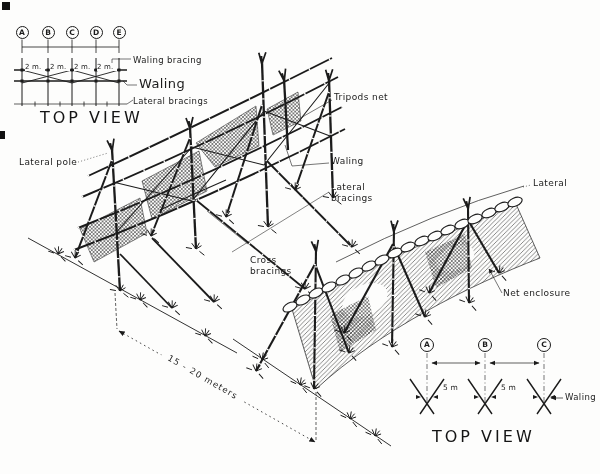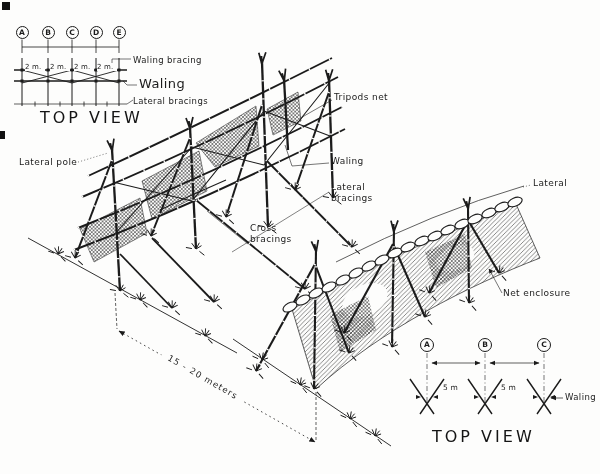--- a/index.html
+++ b/index.html
@@ -289,21 +289,21 @@
   <div class="lbl" style="left:133px;top:55px;font-size:8.5px">Waling bracing</div>
   <div class="lbl" style="left:139px;top:79px;font-size:13px">Waling</div>
   <div class="lbl" style="left:133px;top:96px;font-size:8.5px">Lateral bracings</div>
   <div class="caption" style="left:40px;top:108px">TOP VIEW</div>
 
   <div class="lbl" style="left:19px;top:157px">Lateral pole</div>
   <div class="lbl" style="left:334px;top:92px">Tripods net</div>
   <div class="lbl" style="left:331px;top:156px">Waling</div>
   <div class="lbl" style="left:331px;top:182px">Lateral
 bracings</div>
-  <div class="lbl" style="left:250px;top:223px">Cross
+  <div class="lbl" style="left:250px;top:255px">Cross
 bracings</div>
   <div class="lbl" style="left:533px;top:178px">Lateral</div>
   <div class="lbl" style="left:503px;top:288px">Net enclosure</div>
   <div class="rotdim">15 - 20 meters</div>
 
   <span class="circle-letter" style="left:420px;top:338px;width:14px;height:14px;line-height:12px">A</span>
   <span class="circle-letter" style="left:478px;top:338px;width:14px;height:14px;line-height:12px">B</span>
   <span class="circle-letter" style="left:537px;top:338px;width:14px;height:14px;line-height:12px">C</span>
   <div class="dimlbl" style="left:443px;top:358px;width:22px;font-size:7.5px">5 m</div>
   <div class="dimlbl" style="left:501px;top:358px;width:22px;font-size:7.5px">5 m</div>

